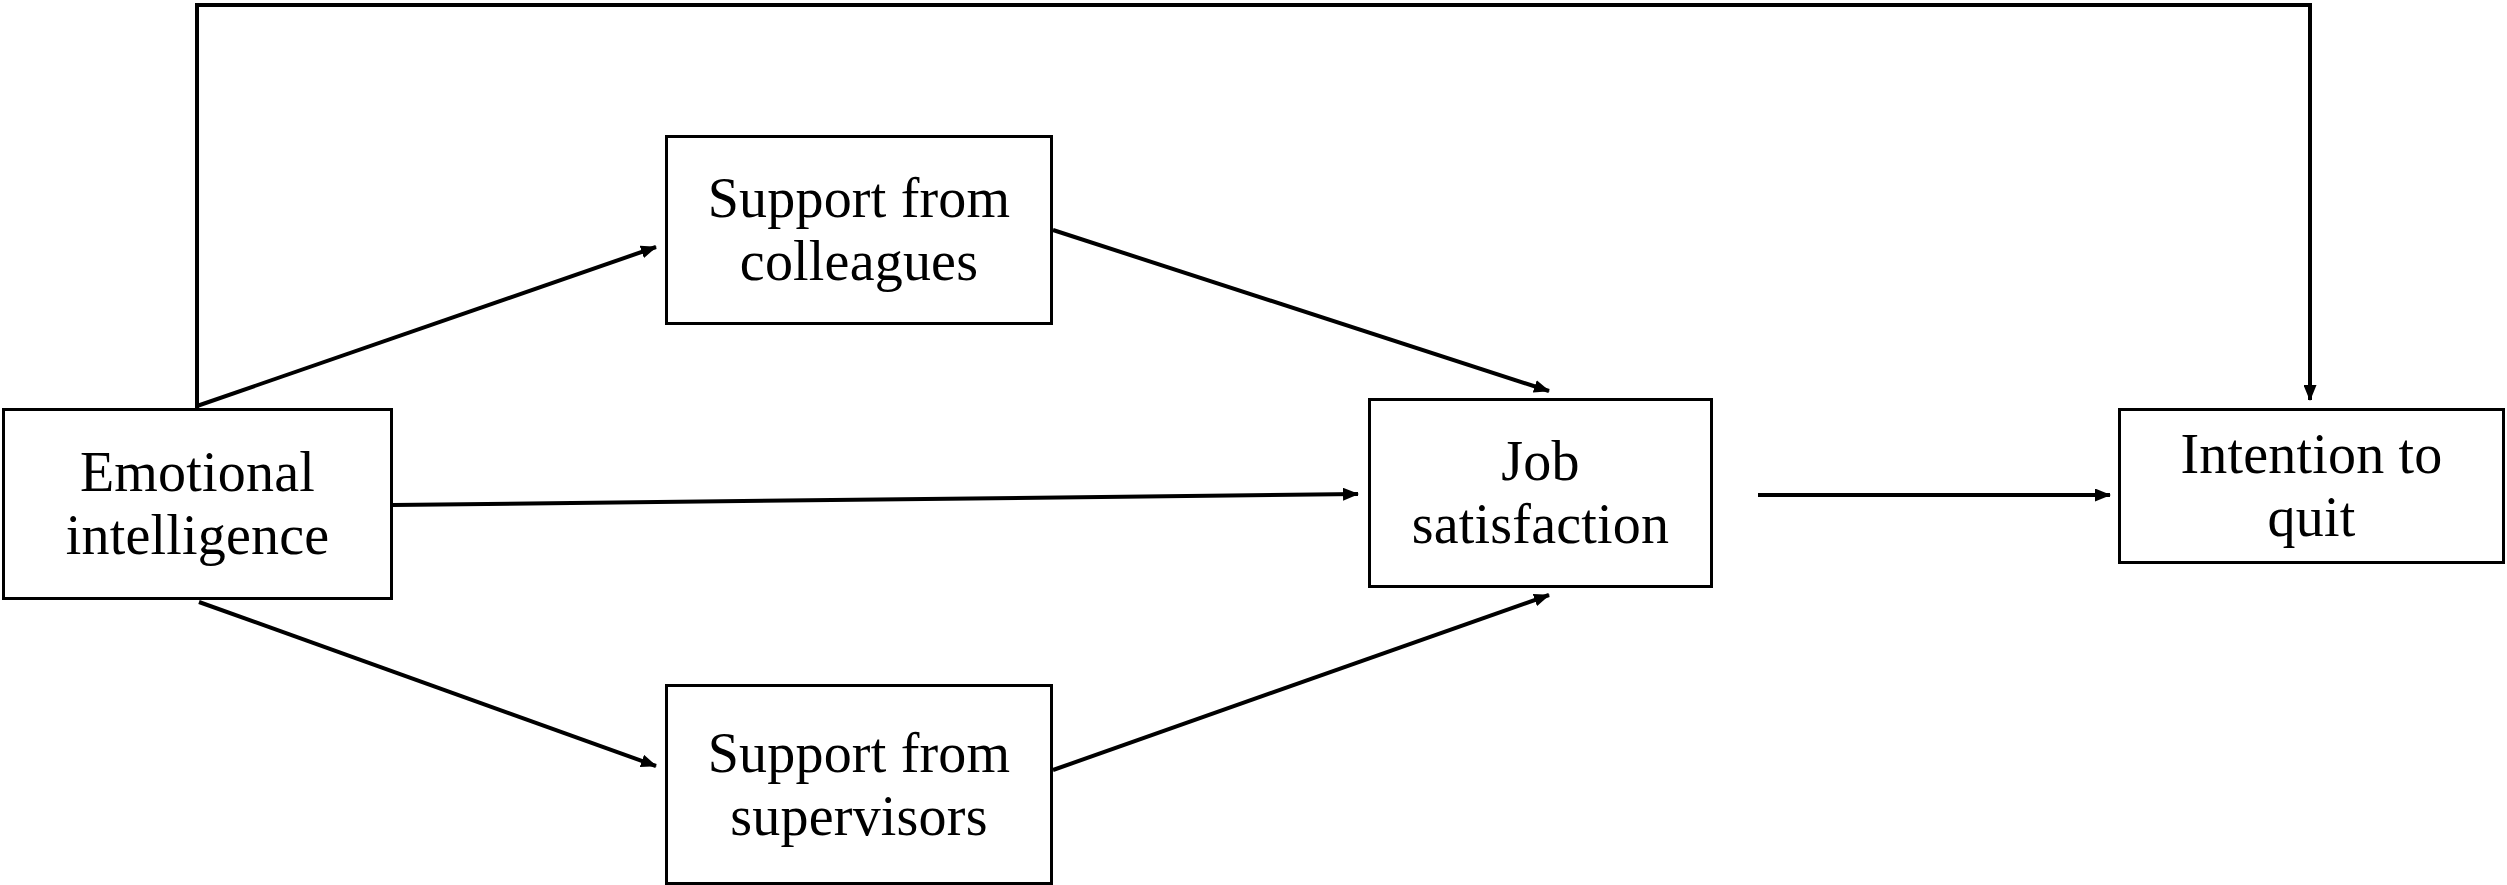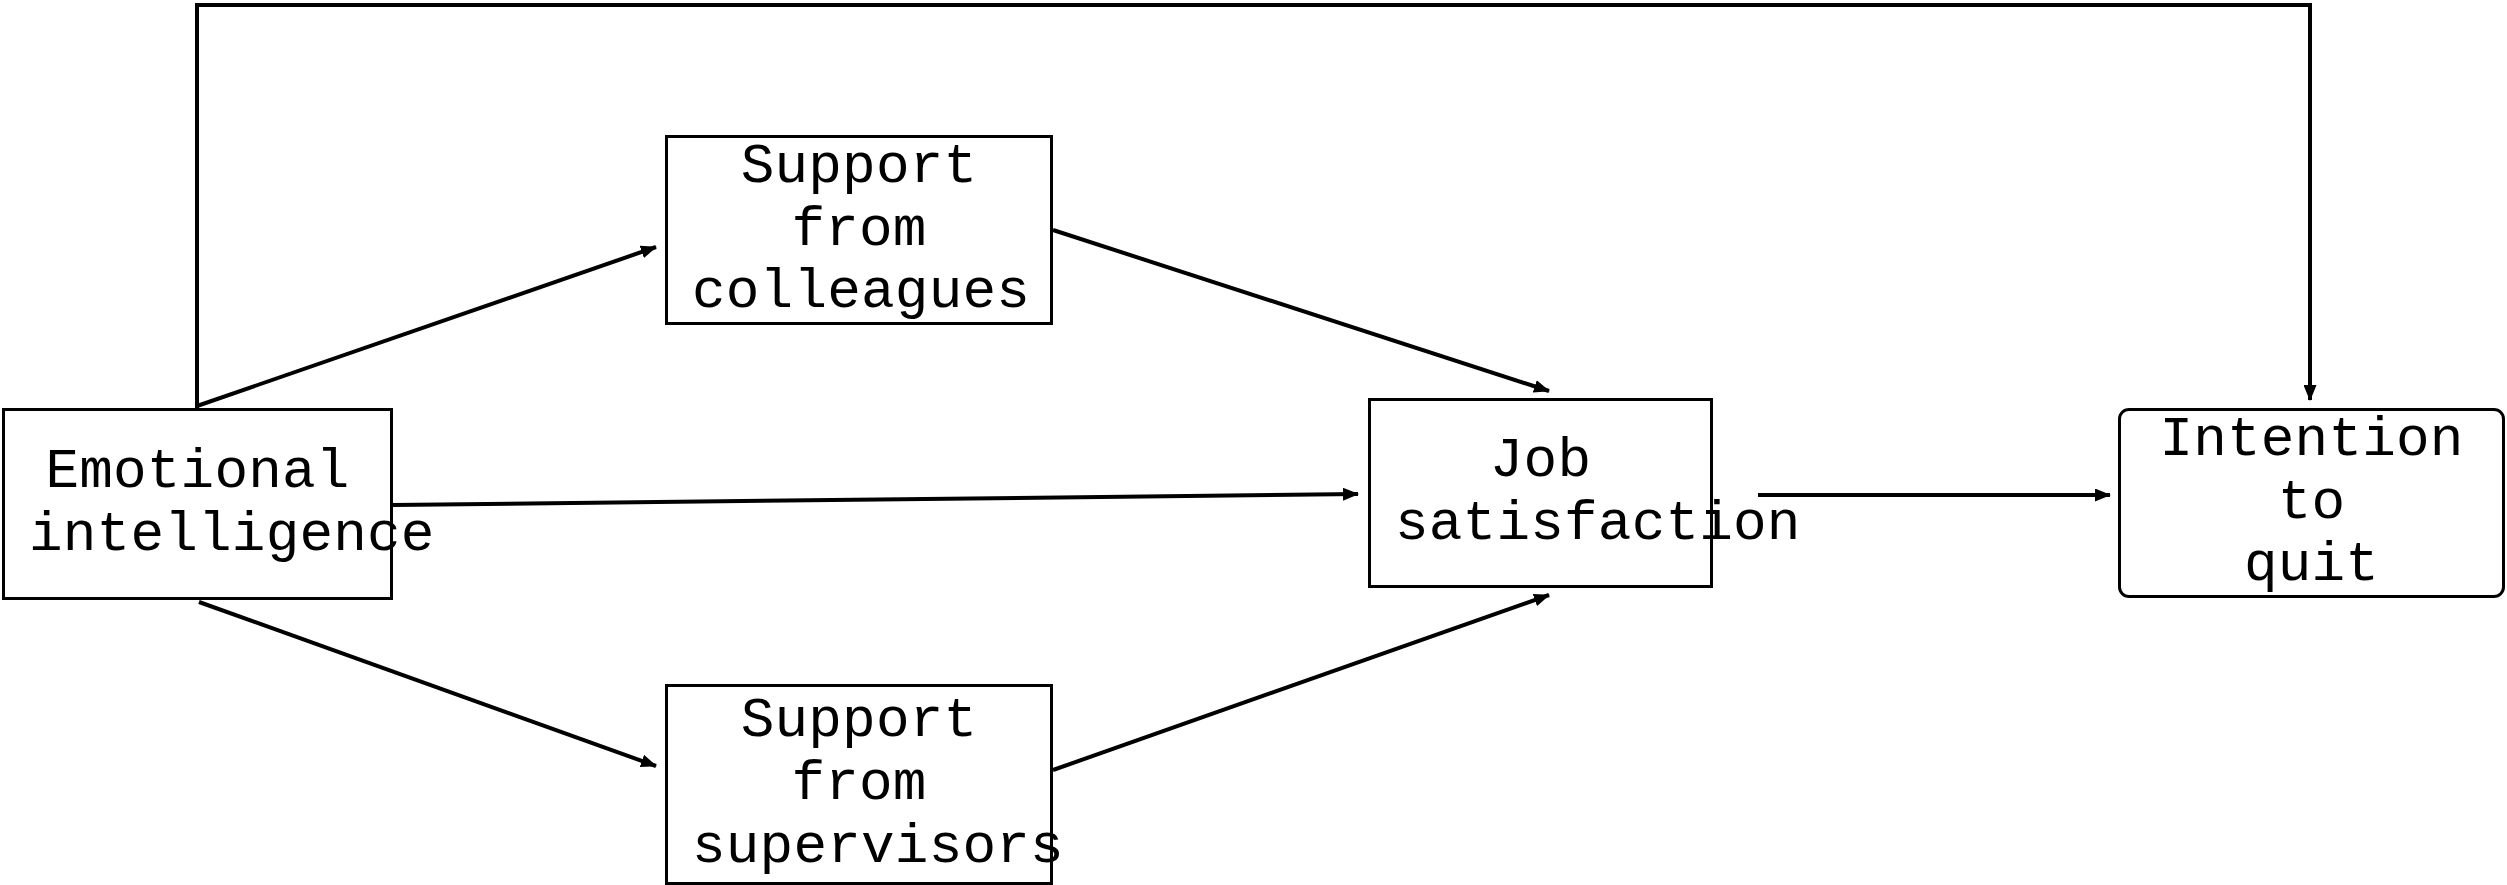--- a/index.html
+++ b/index.html
@@ -37,21 +37,20 @@
     font-size: 56px;
     color: #000000;
     letter-spacing: 0.2px;
   }
   .node-label {
     display: block;
     width: 100%;
     padding: 0 24px;
     box-sizing: border-box;
     white-space: pre-line;
-    font-family: Liberation Mono, monospace;
   }
 </style>
 </head>
 <body>
 
 <div id="diagram-root">
 
   <svg id="diagram-svg" viewBox="0 0 2507 885" xmlns="http://www.w3.org/2000/svg">
     <defs>
       <marker id="arrowhead" markerWidth="11" markerHeight="9" refX="10.2" refY="4.5" orient="auto" markerUnits="strokeWidth">
@@ -90,18 +89,18 @@
   <div class="node-box" style="left:665px; top:684px; width:388px; height:201px;">
     <span class="node-label">Support from
 supervisors</span>
   </div>
 
   <div class="node-box" style="left:1368px; top:398px; width:345px; height:190px;">
     <span class="node-label">Job
 satisfaction</span>
   </div>
 
-  <div class="node-box" style="left:2118px; top:408px; width:387px; height:190px;border-radius:11px;">
+  <div class="node-box" style="left:2118px; top:408px; width:387px; height:156px;">
     <span class="node-label">Intention to
 quit</span>
   </div>
 
 </div>
 
 </body></html>

